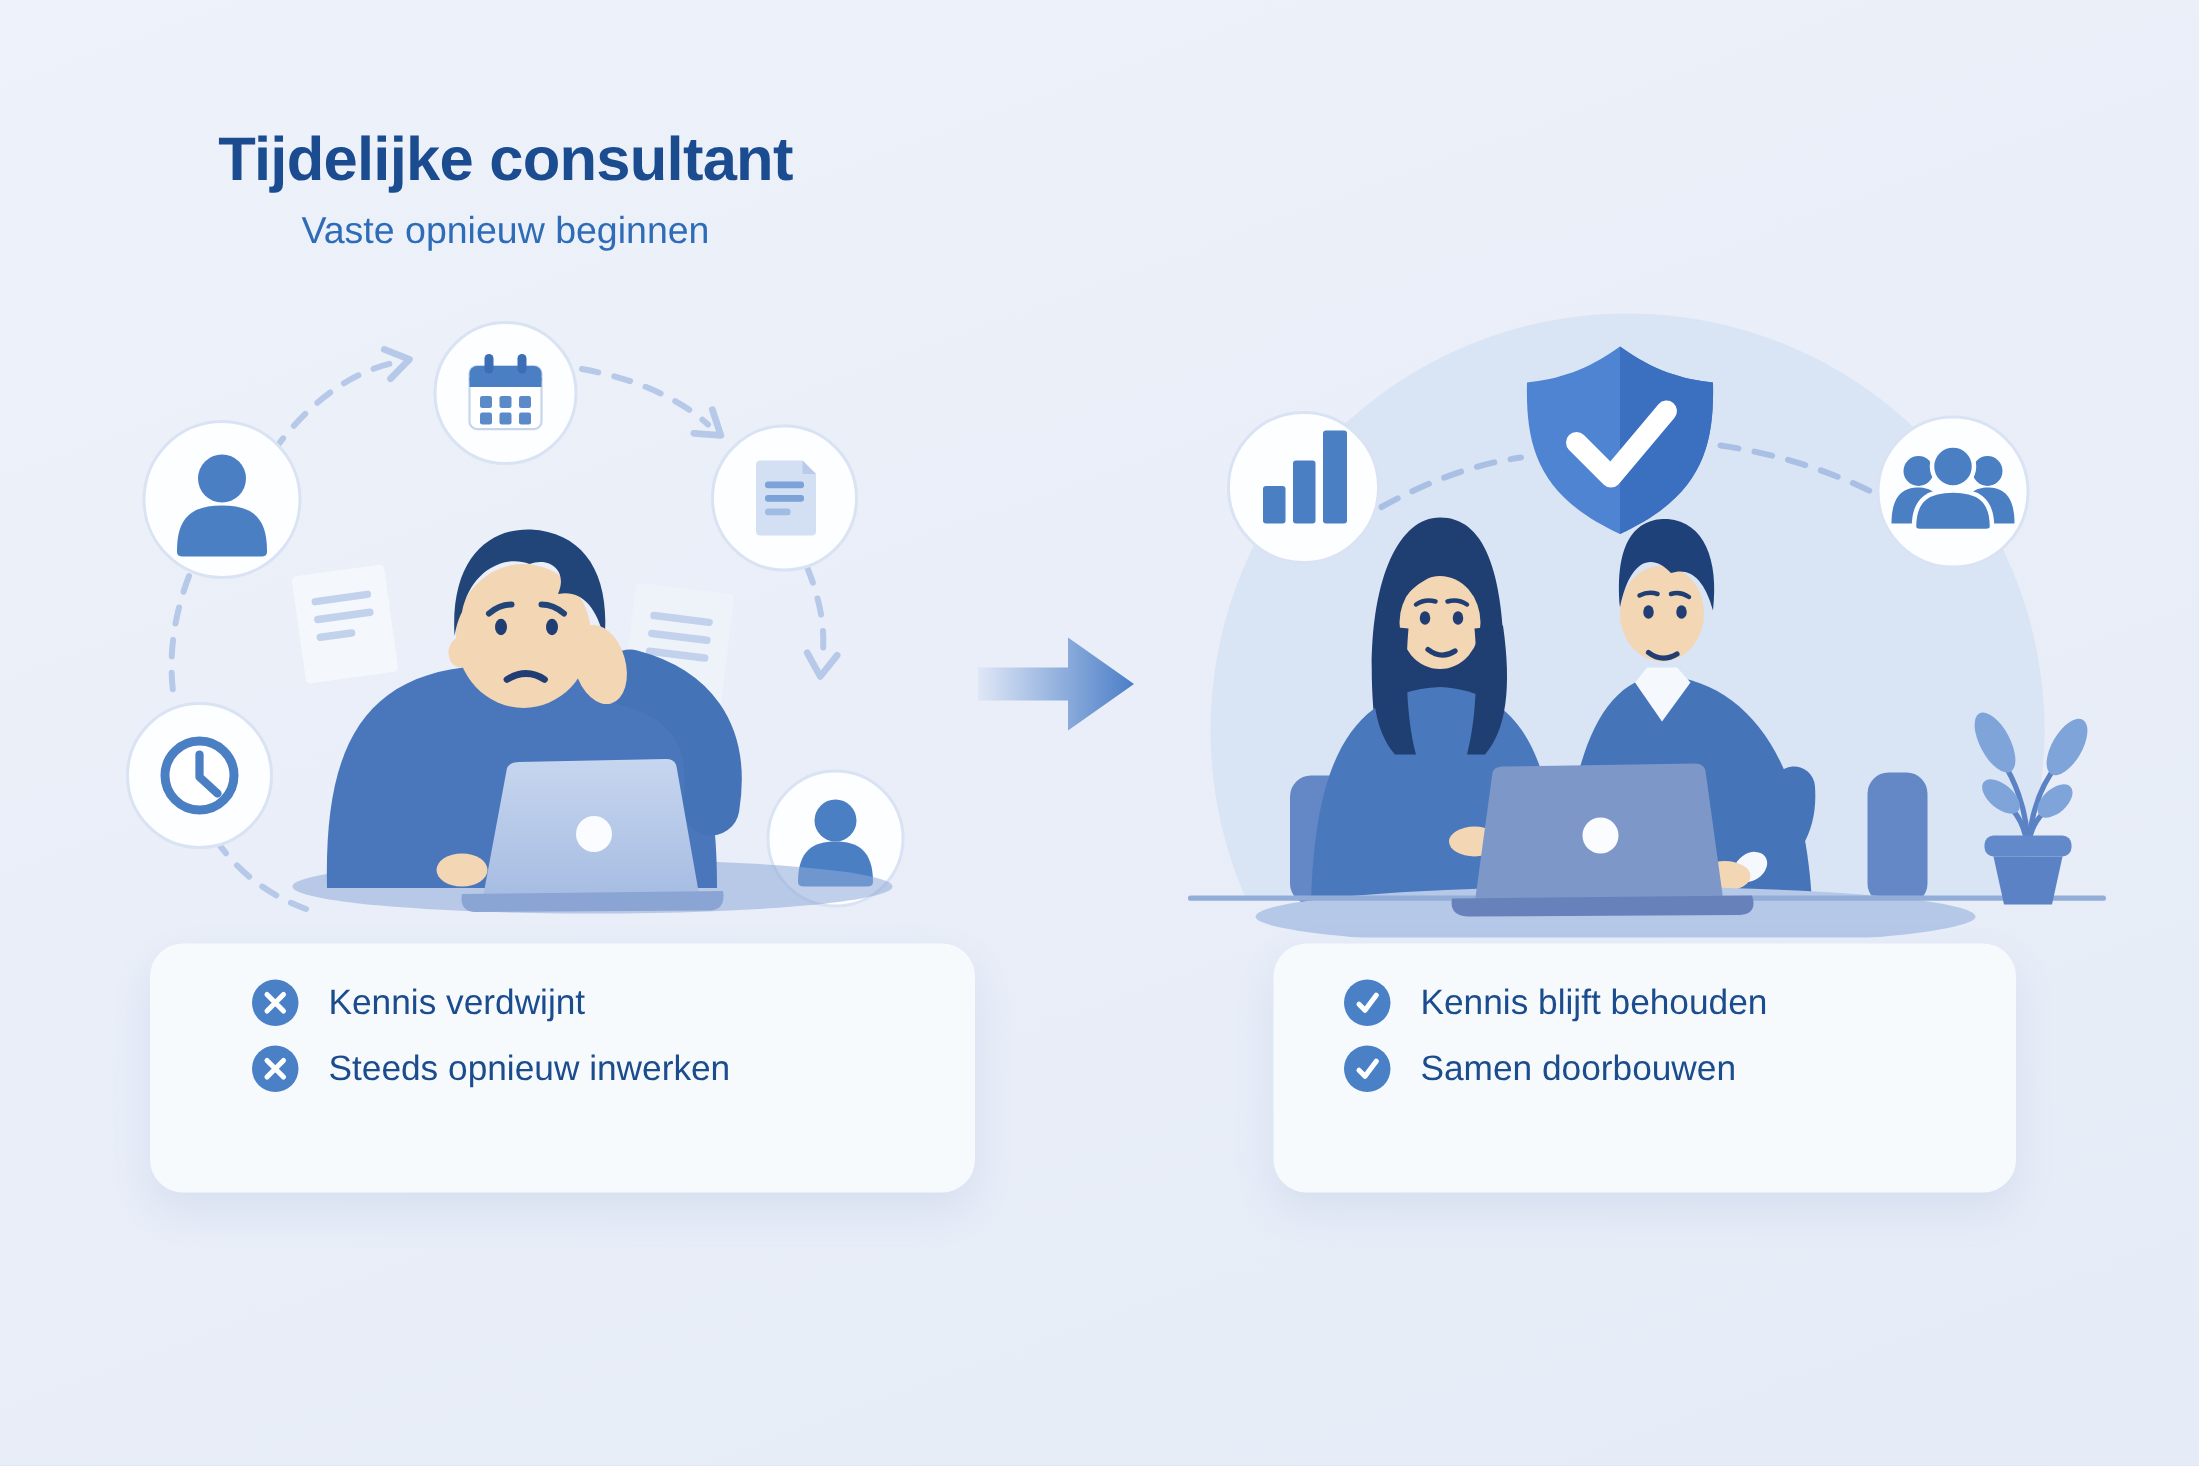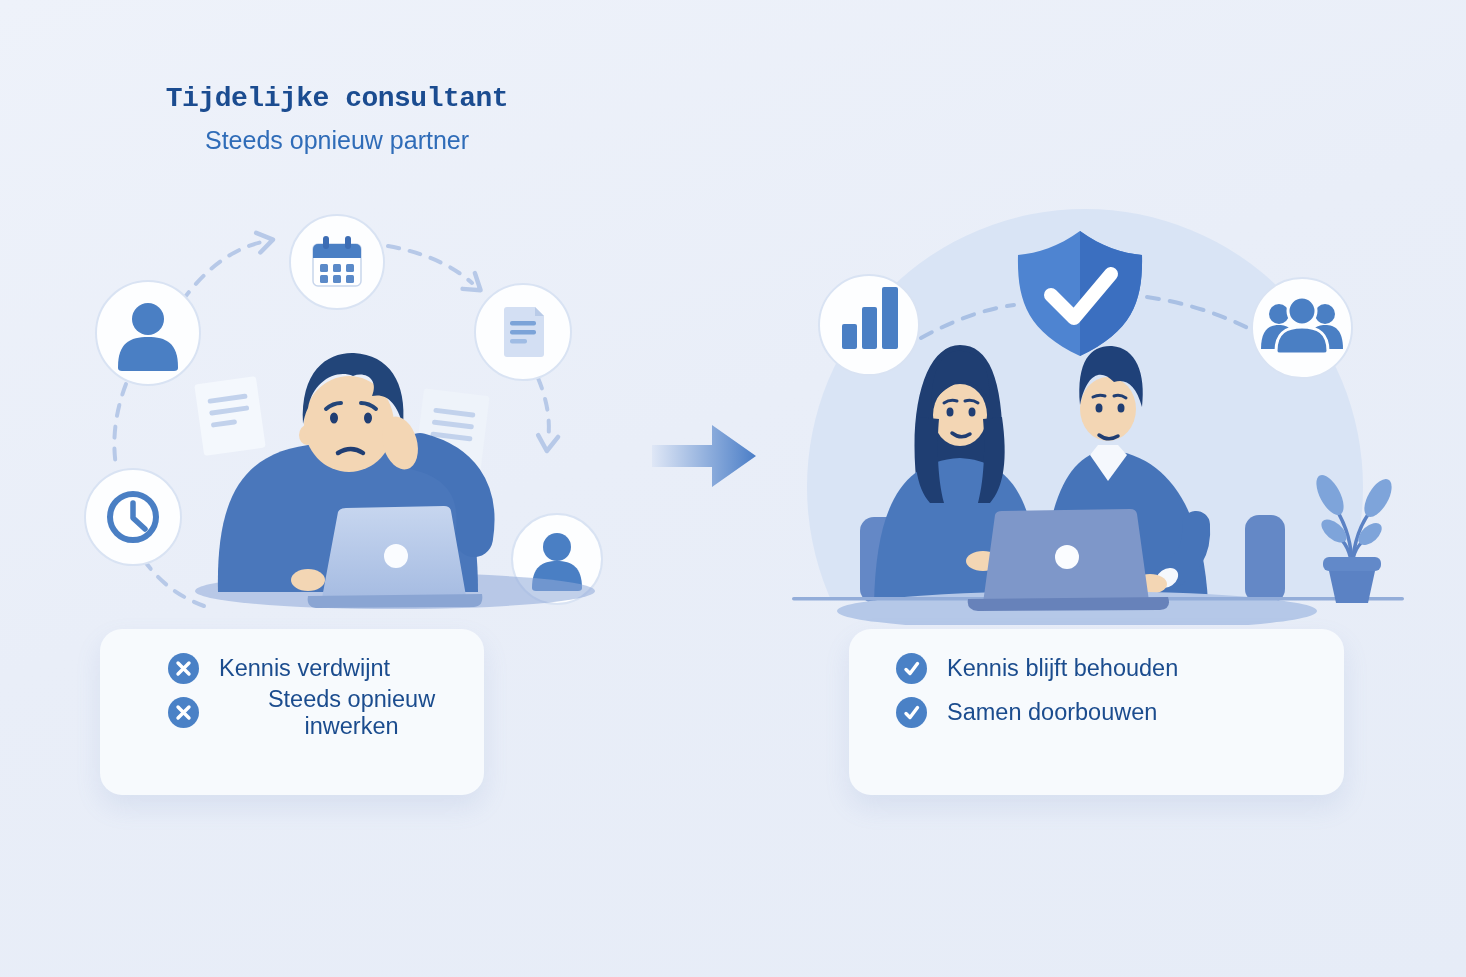--- a/index.html
+++ b/index.html
@@ -4,55 +4,55 @@
 <style>
   html,body { margin:0; padding:0; background:#dfe6f3; }
   .canvas {
     position:relative; width:1466px; height:977px; overflow:hidden;
     background:linear-gradient(160deg,#eef2fa 0%, #e9eef8 45%, #e6ecf7 100%);
     font-family:"Liberation Sans", sans-serif;
   }
   .panel-header { position:absolute; top:84px; text-align:center; }
   .panel-header.left  { left:4px;   width:666px; }
   .panel-header.right { left:796px; width:578px; }
-  .title    { font-size:28px; font-weight:700; color:#1b4c90; letter-spacing:-0.5px; line-height:1.1;font-family:Liberation Mono, monospace; }
+  .title    { font-size:41px; font-weight:700; color:#1b4c90; letter-spacing:-0.5px; line-height:1.1; }
   .subtitle { margin-top:11px; font-size:25px; color:#2f6cb8; }
 
   .illu { position:absolute; }
   .illu.left  { left:70px;  top:200px; }
   .illu.right { left:790px; top:195px; }
   .arrow-wrap { position:absolute; left:650px; top:421px; }
 
   .card {
     position:absolute; top:629px; height:166px; box-sizing:border-box;
     background:#f7fafd; border-radius:22px;
     box-shadow:0 12px 26px rgba(110,140,195,.14);
     display:flex; flex-direction:column; gap:13px; padding-top:24px;
   }
-  .card.left  { left:100px; width:384px; padding-left:68px;text-align:center; }
+  .card.left  { left:100px; width:550px; padding-left:68px; }
   .card.right { left:830px; width:495px; padding-left:47px;margin-left:19px; }
   .row { display:flex; align-items:center; gap:20px; height:31px; }
   .marker {
     width:31px; height:31px; border-radius:50%; background:#4a81c6;
     display:flex; align-items:center; justify-content:center; flex:none;
   }
   .row-label { font-size:23.5px; color:#1b4c8e; }
 
   .bubble { fill:#fdfeff; stroke:#d9e3f3; stroke-width:2; }
   .dash   { fill:none; stroke:#b7c9e8; stroke-width:4; stroke-dasharray:11 11; stroke-linecap:round; }
   .dashR  { fill:none; stroke:#a9c0e4; stroke-width:4; stroke-dasharray:12 11; stroke-linecap:round; }
 </style>
 </head>
 <body>
 
 <div class="canvas">
 
   <div class="panel-header left">
     <div class="title">Tijdelijke consultant</div>
-    <div class="subtitle">Steeds opnieuw partner</div>
+    <div class="subtitle">Vaste opnieuw beginnen</div>
   </div>
 
 
   <svg class="illu left" width="540" height="420" viewBox="0 0 540 420">
     <defs>
       <linearGradient id="lapL" x1="0" y1="0" x2="0" y2="1">
         <stop offset="0" stop-color="#c7d6ef"></stop>
           <stop offset="1" stop-color="#a6bce2"></stop>
       </linearGradient>
       <path id="chev" d="M-13 -10 L2 0 L-13 10" stroke="#b7c9e8" stroke-width="4.5" fill="none" stroke-linecap="round" stroke-linejoin="round"></path>

